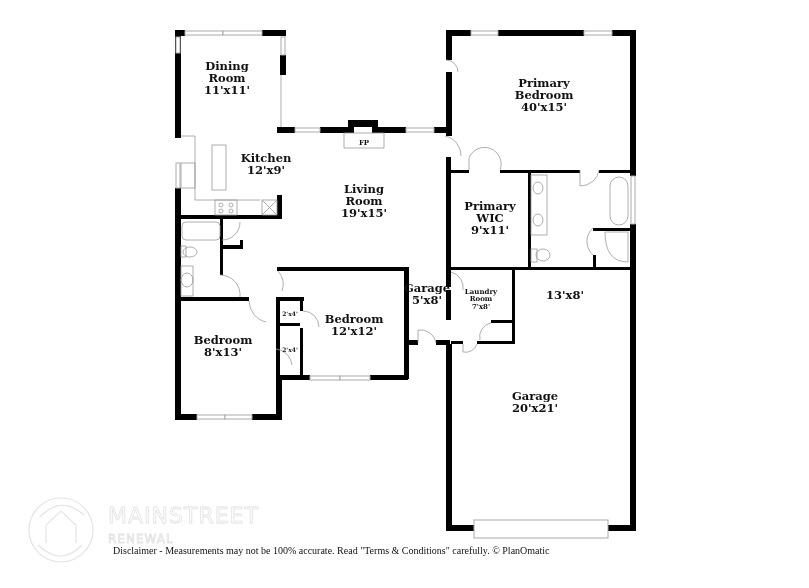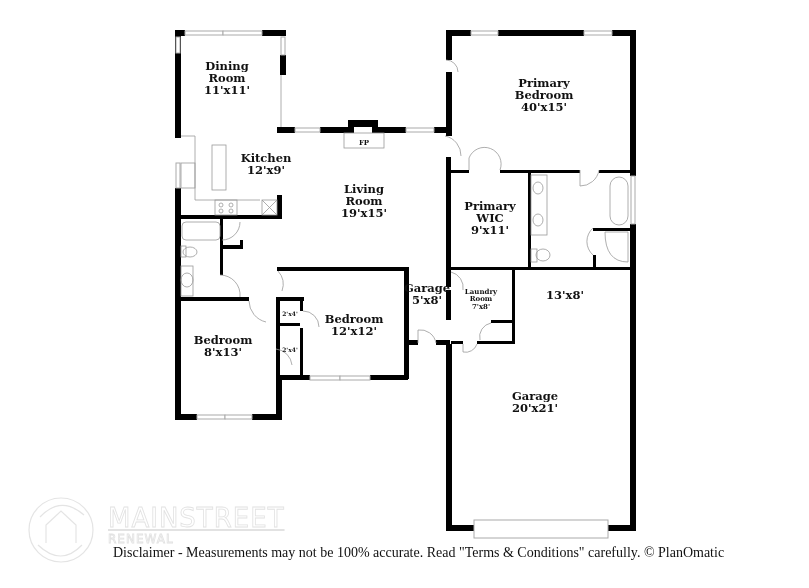--- a/index.html
+++ b/index.html
@@ -4,22 +4,22 @@
 <style>
   html, body { margin:0; padding:0; background:#ffffff; }
   body { width:809px; height:588px; position:relative; overflow:hidden; font-family:"DejaVu Serif", serif; }
   #plan { position:absolute; left:0; top:0; width:809px; height:588px; }
   .lbl { position:absolute; text-align:center; color:#111; font-family:"DejaVu Serif", serif; font-weight:bold; line-height:1.05; transform:translateX(-50%); white-space:nowrap; }
   .lbl .n, .lbl .d { display:block; }
   .lg { font-size:11.5px; }
   .sm { font-size:7px; }
   .xs { font-size:6px; }
   .fp { position:absolute; font-size:7px; font-weight:bold; font-family:"DejaVu Serif", serif; color:#111; transform:translateX(-50%);text-align:center; }
-  .disclaimer { position:absolute; left:113px; top:545px; font-family:"Liberation Serif", serif; font-size:14px; color:#111; white-space:nowrap; }
-  .wm-text1 { position:absolute; left:108px; top:503px; font-family:"DejaVu Sans", sans-serif; font-size:26px; letter-spacing:1px; color:transparent;text-decoration:underline; -webkit-text-stroke:0.8px #e2e2e2; }
+  .disclaimer { position:absolute; left:113px; top:545px; font-family:"Liberation Serif", serif; font-size:10px; color:#111; white-space:nowrap; }
+  .wm-text1 { position:absolute; left:108px; top:503px; font-family:"DejaVu Sans", sans-serif; font-size:22px; letter-spacing:1px; color:transparent; -webkit-text-stroke:0.8px #e2e2e2; }
   .wm-text2 { position:absolute; left:108px; top:532px; font-family:"DejaVu Sans", sans-serif; font-size:12px; letter-spacing:1px; color:transparent; -webkit-text-stroke:0.8px #e2e2e2; }
   .wm-logo { position:absolute; left:26px; top:495px; width:70px; height:70px; }
 </style>
 </head>
 <body>
 
 <svg class="wm-logo" viewBox="0 0 70 70">
   <circle cx="35" cy="35" r="32" fill="none" stroke="#e4e4e4" stroke-width="1.2"></circle>
   <path d="M20 48 L20 30 L35 16 L50 30 L50 48" fill="none" stroke="#e4e4e4" stroke-width="1.2"></path>
   <path d="M14 22 Q35 0 58 20" fill="none" stroke="#e4e4e4" stroke-width="1.2"></path>

